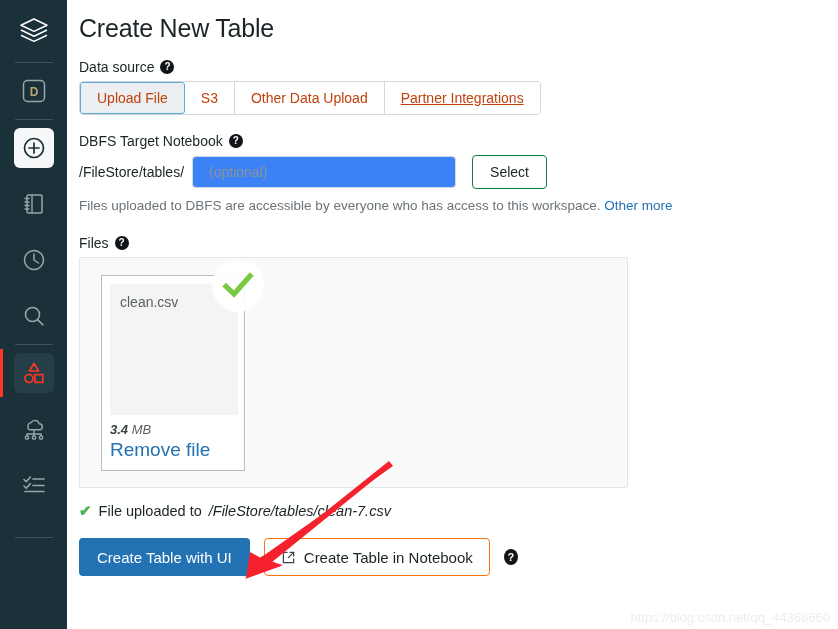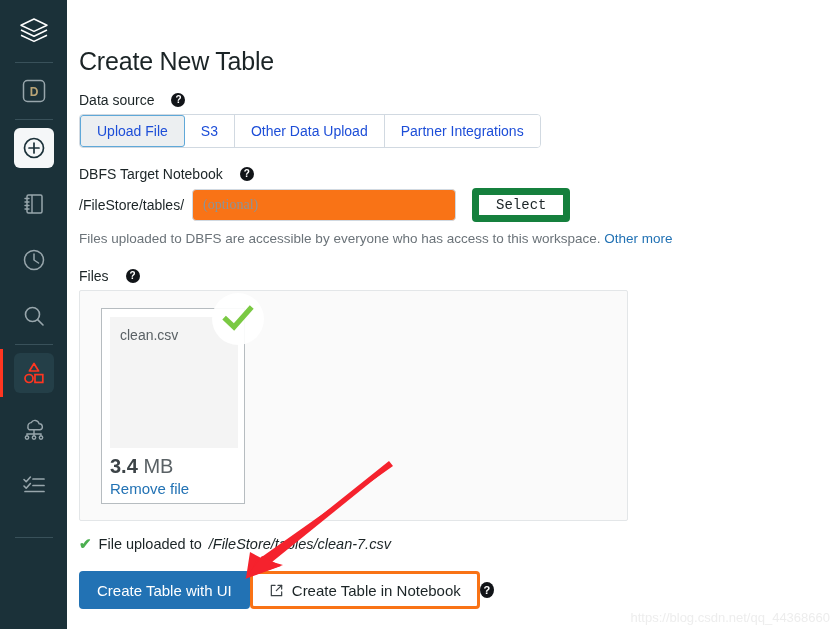--- a/index.html
+++ b/index.html
@@ -49,36 +49,35 @@
     width: 3px; height: 48px;
     background: #ff3621;
   }
 
   
   #main {
     flex: 1 1 auto;
     position: relative;
     padding: 14px 0 0 12px;
     background: #ffffff;
-    margin-top: 33px;
   }
   h1#page-title {
     margin: 0 0 16px 0;
     font-size: 25px;
     font-weight: 400;
     color: #1b2426;
     letter-spacing: -0.2px;
   }
   .field-label {
     font-size: 14px;
     color: #1b2426;
     margin-bottom: 6px;
     display: flex;
     align-items: center;
-    gap: 17px;
+    gap: 6px;
   }
   .help-icon {
     display: inline-flex;
     width: 14px; height: 14px;
     border-radius: 50%;
     background: #111418;
     color: #ffffff;
     font-size: 10px;
     font-weight: 700;
     align-items: center;
@@ -97,26 +96,26 @@
     overflow: hidden;
     background: #ffffff;
     height: 34px;
     margin-bottom: 18px;
   }
   .tab {
     padding: 0 16px;
     height: 32px;
     display: flex; align-items: center;
     font-size: 14px;
-    color: #1d4ed8;
+    color: #c2410c;
     border-right: 1px solid #d1d9e1;
     background: #ffffff;
     white-space: nowrap;
   }
-  .tab:last-child { border-right: none; }
+  .tab:last-child { border-right: none; text-decoration: underline; }
   .tab.active {
     background: #eceff1;
     border: 1px solid #5fa8d8;
     border-radius: 3px;
     height: 32px;
     margin: 0;
   }
 
   
   .dbfs-row {
@@ -129,38 +128,38 @@
     font-size: 14px;
     color: #1b2426;
     padding-right: 6px;
     white-space: nowrap;
   }
   input.text-input {
     width: 264px;
     height: 32px;
     border: 1px solid #d1d9e1;
     border-radius: 4px;
-    padding: 0 10px;
-    font-size: 14px;
-    color: #1b2426;
-    font-family: Liberation Serif, serif;
-    background: #f97316;
+    padding: 0 16px;
+    font-size: 14px;
+    color: #1b2426;
+    font-family: Liberation Sans, sans-serif;
+    background: #3b82f6;
     outline: none;
   }
   input.text-input::placeholder { color: #8b9398; }
   .btn-select {
     margin-left: 14px;
     height: 34px;
     padding: 0 17px;
-    border: 7px solid #15803d;
+    border: 1px solid #15803d;
     border-radius: 4px;
     background: #ffffff;
     font-size: 14px;
     color: #1b2426;
-    font-family: Liberation Mono, monospace;
+    font-family: Liberation Sans, sans-serif;
     cursor: pointer;
   }
   .hint {
     font-size: 13.5px;
     color: #6b7379;
     margin-bottom: 22px;
   }
   .hint a { color: #2272b4; text-decoration: none; }
 
   
@@ -187,27 +186,28 @@
     height: 131px;
     background: #f4f4f4;
     font-size: 14px;
     color: #5a6165;
     padding: 10px 0 0 10px;
   }
   .file-meta {
     padding-top: 7px;
   }
   .file-size {
-    font-size: 20px;
+    font-size: 13px;
     color: #5a6165;
+    font-style: italic;
   }
   .file-size b { color: #3c4347; font-weight: 700; }
   .remove-link {
     display: block;
-    font-size: 15px;
+    font-size: 19px;
     color: #2272b4;
     text-decoration: none;
     margin-top: 2px;
     cursor: pointer;
   }
   .check-badge {
     position: absolute;
     right: -20px; top: -16px;
     width: 52px; height: 52px;
     border-radius: 50%;
@@ -221,37 +221,37 @@
     align-items: center;
     gap: 7px;
     font-size: 14.5px;
     color: #1b2426;
     margin-bottom: 18px;
   }
   .status-line .path { font-style: italic; }
   .check-sm { color: #4caf50; font-size: 15px; font-weight: 700; }
 
   
-  .actions { display: flex; align-items: center; }
+  .actions { display: flex; align-items: center; gap: 14px; }
   .btn-primary {
     height: 38px;
     padding: 0 18px;
     background: #2272b4;
     color: #ffffff;
     border: none;
     border-radius: 4px;
     font-size: 15px;
     font-family: "Liberation Sans", sans-serif;
     cursor: pointer;
   }
   .btn-secondary {
     height: 38px;
     padding: 0 16px;
     background: #ffffff;
-    border: 3px solid #f97316;
+    border: 1px solid #f97316;
     border-radius: 4px;
     font-size: 15px;
     color: #1b2426;
     font-family: "Liberation Sans", sans-serif;
     cursor: pointer;
     display: inline-flex;
     align-items: center;
     gap: 8px;
   }
 

